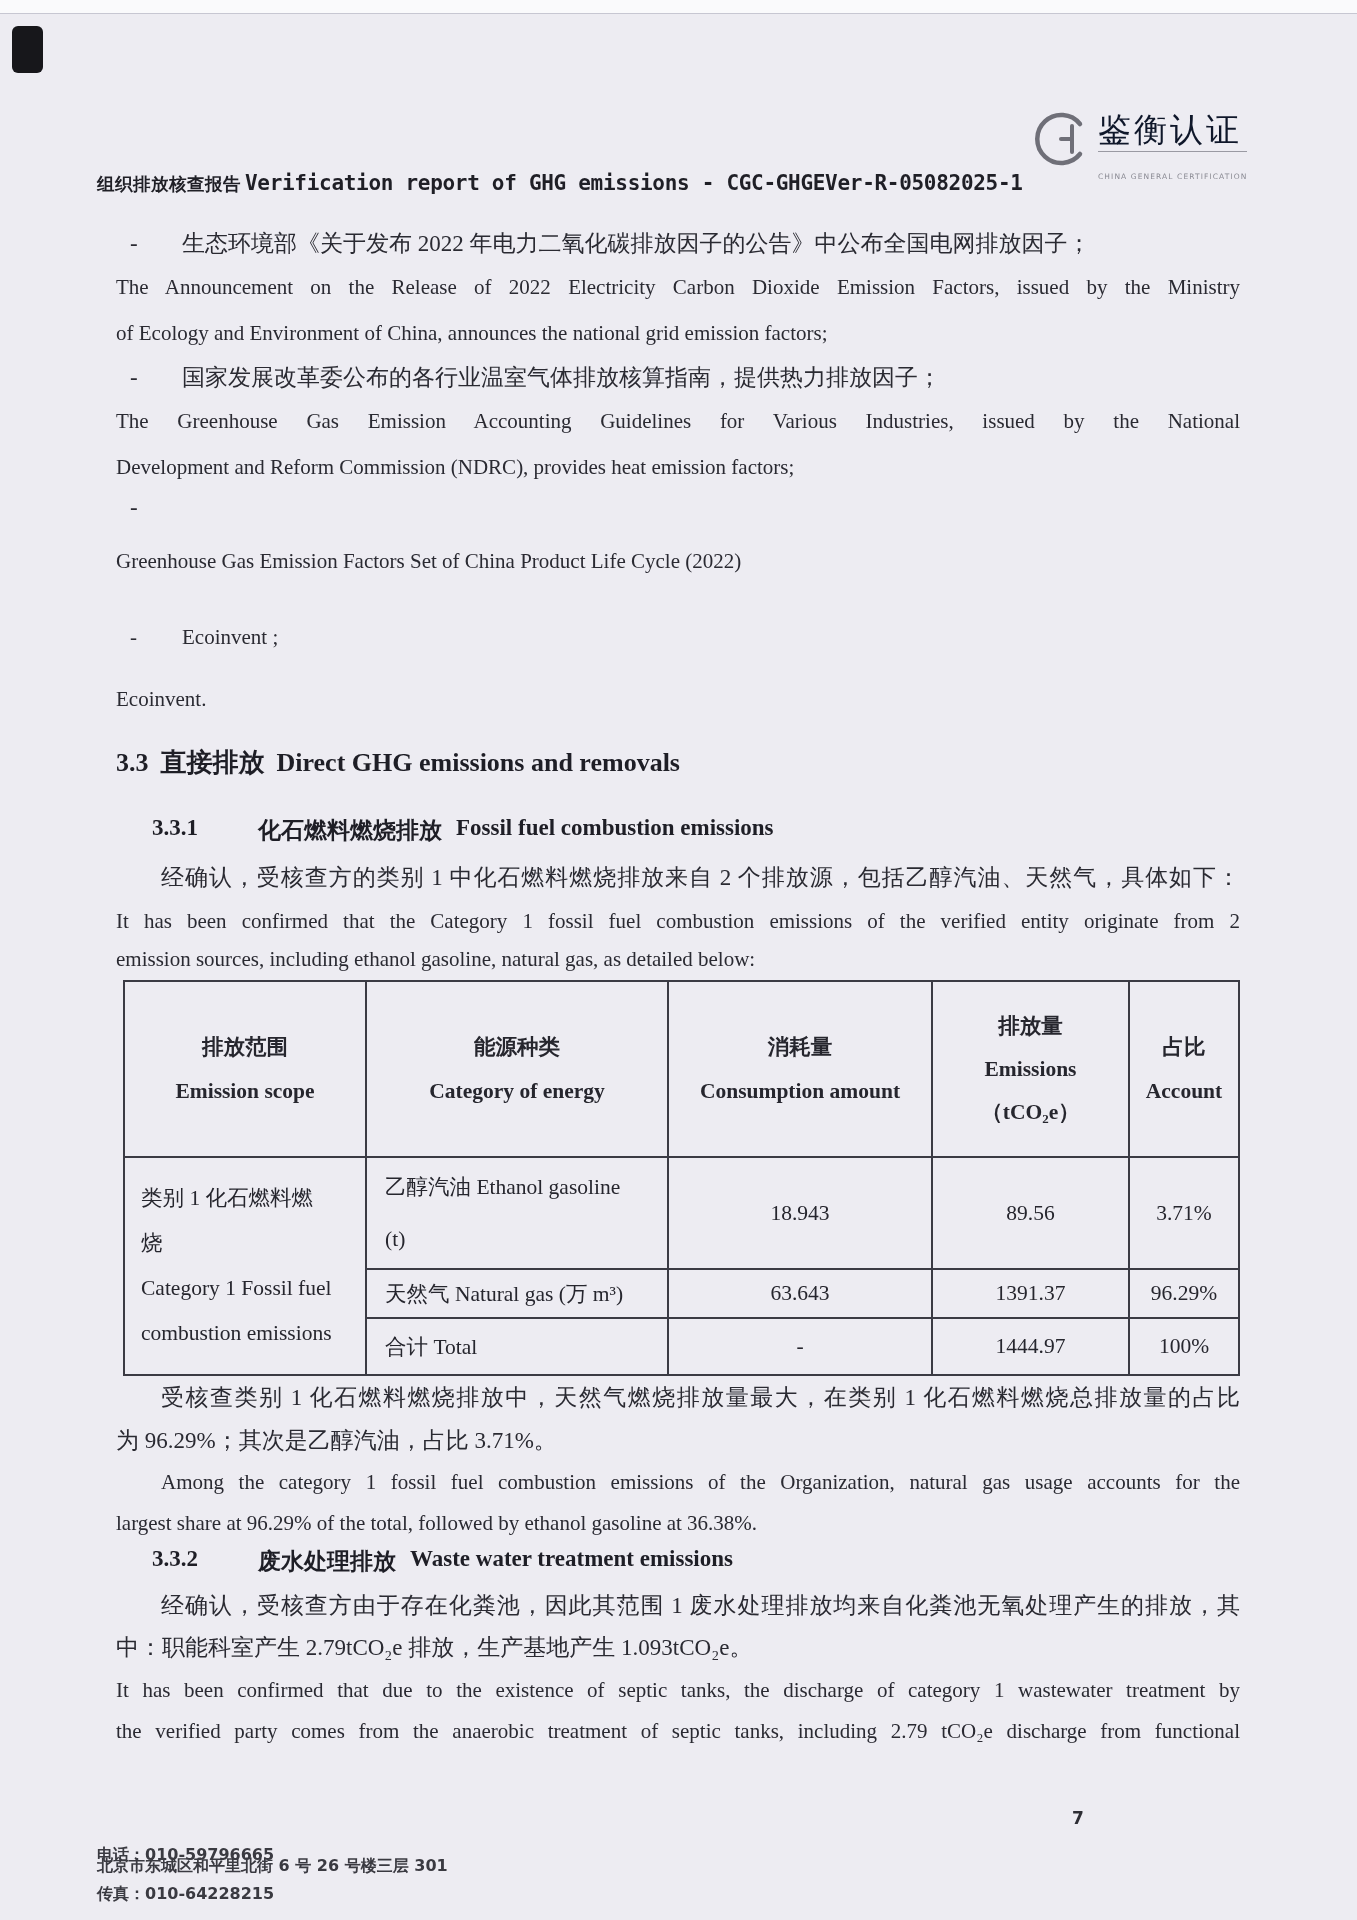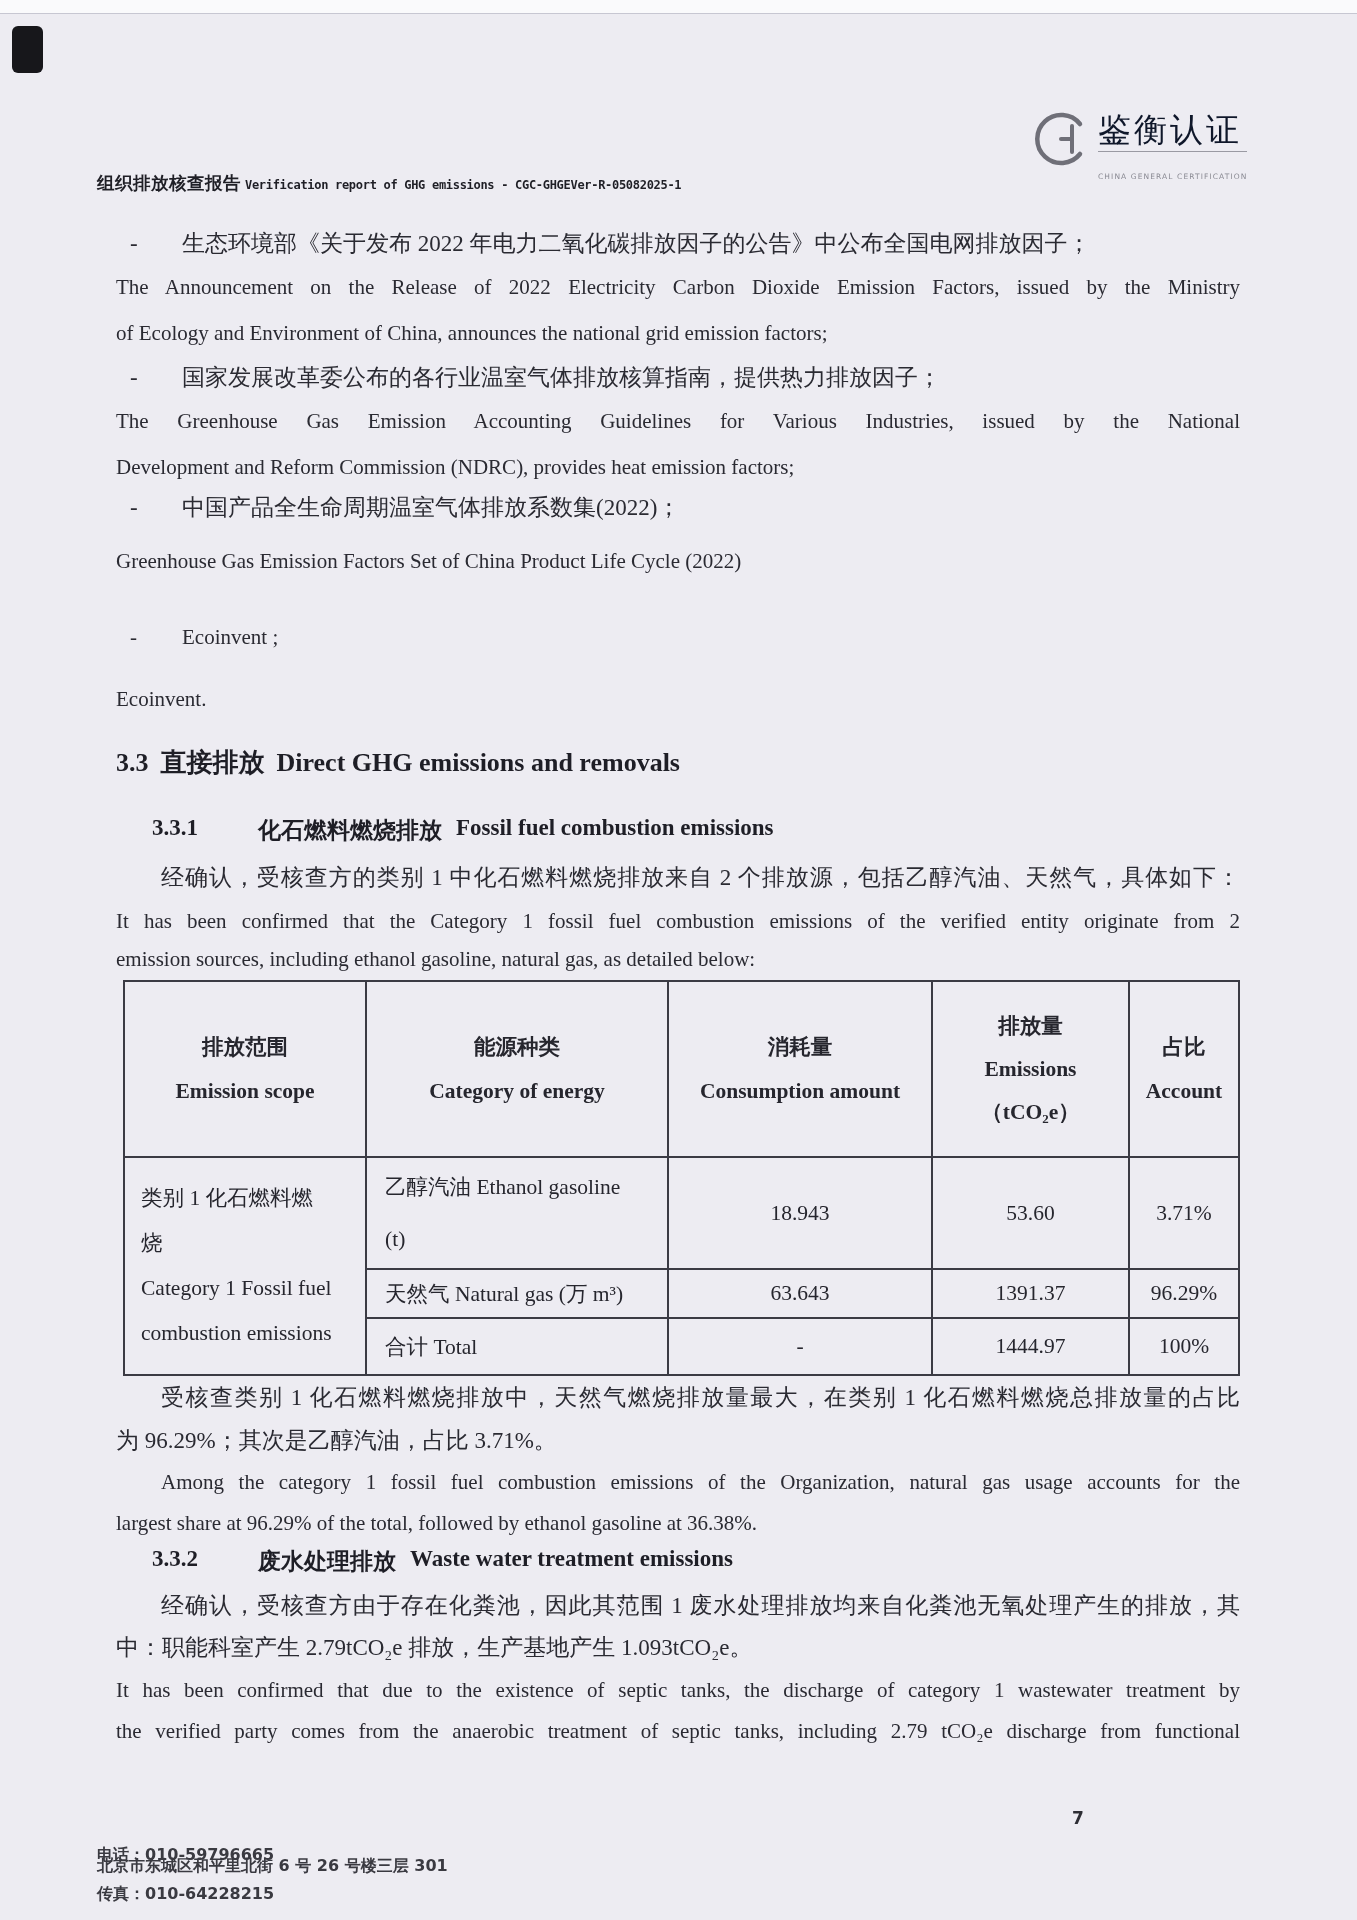--- a/index.html
+++ b/index.html
@@ -9,21 +9,21 @@
     font-family:"Liberation Serif", serif;
     color:#2a2a32;
     overflow:hidden;
   }
   .top-strip{position:absolute;left:0;top:0;width:1357px;height:13px;background:#fafafc;border-bottom:1px solid #c7c7d2;}
   .scan-mark{position:absolute;left:12px;top:26px;width:31px;height:47px;background:#17171b;border-radius:6px;}
 
   
   .doc-title{position:absolute;left:97px;top:171px;white-space:nowrap;color:#1f1f26;}
   .doc-title .t-cn{font-family:"DejaVu Sans", sans-serif;font-weight:bold;font-size:17.5px;letter-spacing:0.5px;}
-  .doc-title .t-en{font-family:"DejaVu Sans Mono", monospace;font-weight:bold;font-size:12px;letter-spacing:-0.3px;}
+  .doc-title .t-en{font-family:"DejaVu Sans Mono", monospace;font-weight:bold;font-size:21px;letter-spacing:-0.3px;}
 
   
   .logo{position:absolute;left:1032px;top:110px;display:flex;align-items:flex-start;color:#6f6f78;}
   .logo-text{margin-left:8px;}
   .logo-cn{font-family:"DejaVu Sans", sans-serif;font-size:33px;font-weight:500;letter-spacing:3px;line-height:40px;color:#0f172a;}
   .logo-en{font-family:"DejaVu Sans", sans-serif;font-size:7.5px;letter-spacing:1.1px;color:#8a8a93;border-top:1px solid #9a9aa3;padding-top:20px;margin-top:1px;white-space:nowrap;}
 
   
   .content{position:absolute;left:116px;top:0;width:1124px;}
   .ln{position:absolute;left:0;white-space:nowrap;}
@@ -90,21 +90,20 @@
 
   <div class="ln cn bullet" style="top:362px">
     <span class="dash">-</span>
     <span>国家发展改革委公布的各行业温室气体排放核算指南，提供热力排放因子；</span>
   </div>
   <div class="ln en full" style="top:406px">The Greenhouse Gas Emission Accounting Guidelines for Various Industries, issued by the National</div>
   <div class="ln en" style="top:452px">Development and Reform Commission (NDRC), provides heat emission factors;</div>
 
   <div class="ln cn bullet" style="top:492px">
     <span class="dash">-</span>
-    <span>中国产品全生命周期温室气体排放系数集(2022)；</span>
   </div>
   <div class="ln en" style="top:546px">Greenhouse Gas Emission Factors Set of China Product Life Cycle (2022)</div>
 
   <div class="ln en bullet" style="top:622px">
     <span class="dash">-</span>
     <span>Ecoinvent ;</span>
   </div>
   <div class="ln en" style="top:684px">Ecoinvent.</div>
 
   <div class="ln h-main" style="top:745px">
@@ -157,21 +156,21 @@
         <div>类别 1 化石燃料燃</div>
         <div>烧</div>
         <div>Category 1 Fossil fuel</div>
         <div>combustion emissions</div>
       </td>
       <td class="energy-cell">
         <div>乙醇汽油 Ethanol gasoline</div>
         <div>(t)</div>
       </td>
       <td class="num-cell">18.943</td>
-      <td class="num-cell">53.60</td>
+      <td class="num-cell">89.56</td>
       <td class="num-cell">3.71%</td>
     </tr>
     <tr class="r-2">
       <td class="energy-cell" style="line-height:normal">天然气 Natural gas (万 m³)</td>
       <td class="num-cell">63.643</td>
       <td class="num-cell">1391.37</td>
       <td class="num-cell">96.29%</td>
     </tr>
     <tr class="r-3">
       <td class="energy-cell" style="line-height:normal">合计 Total</td>

